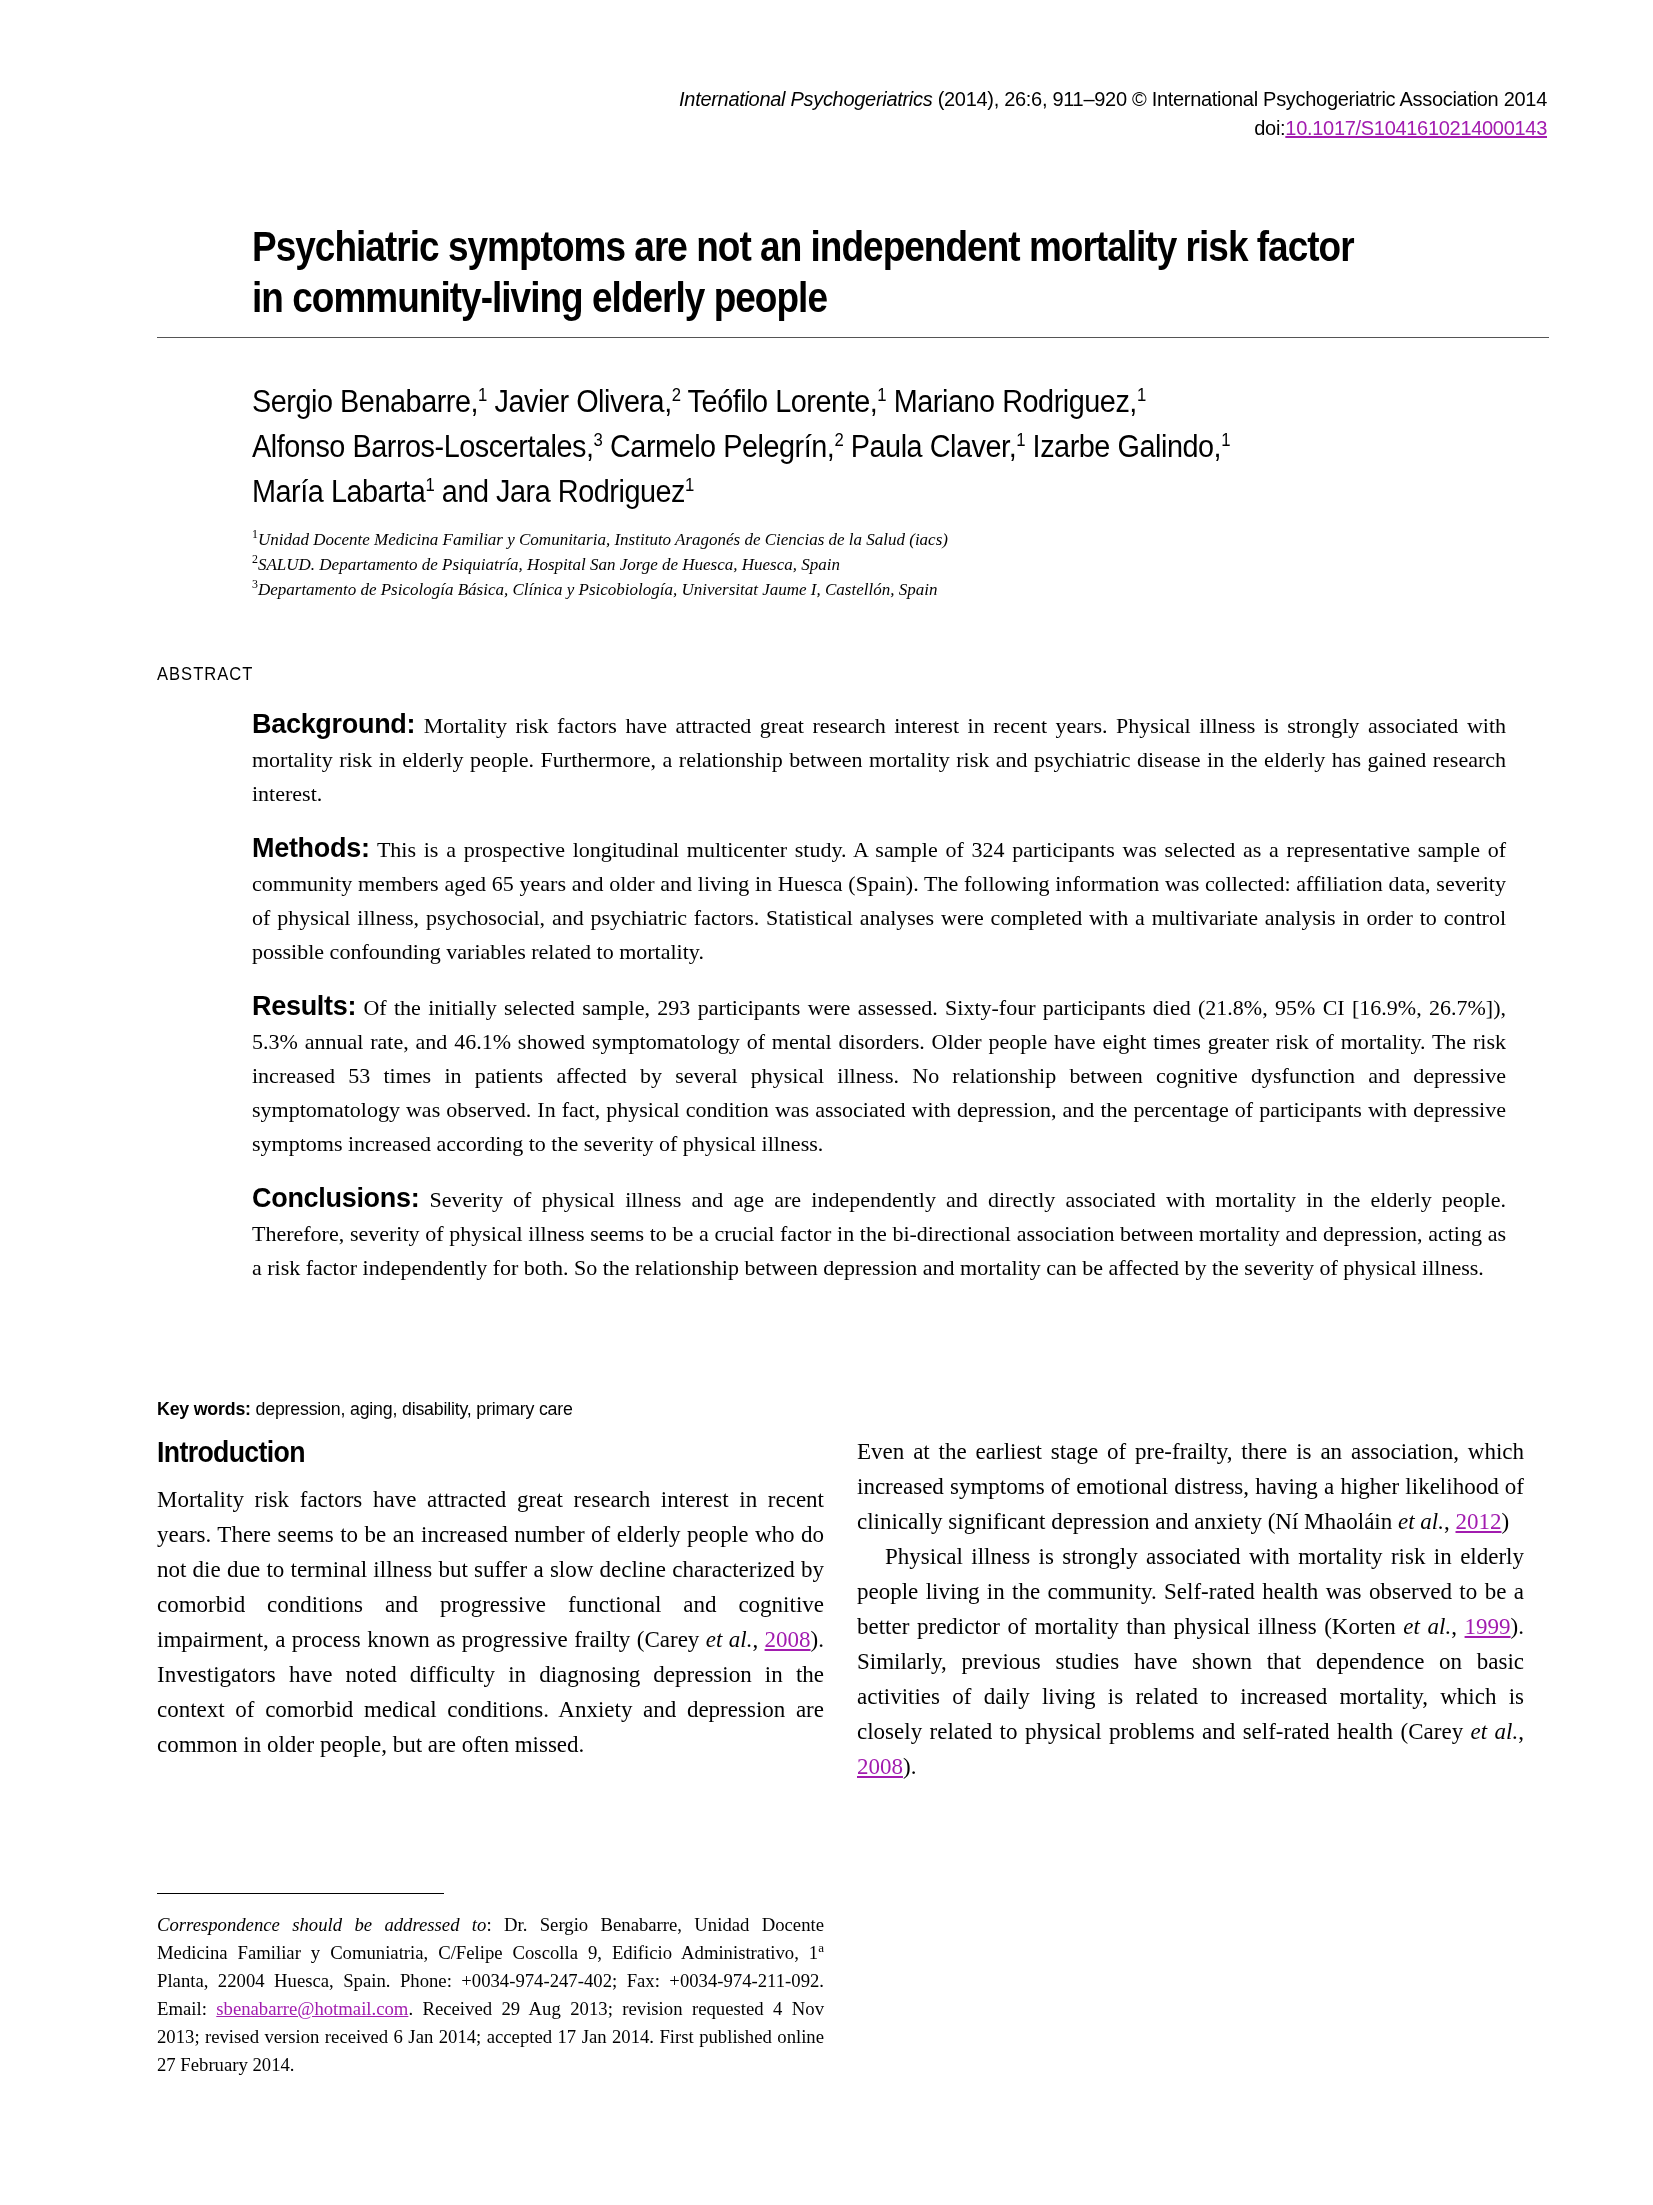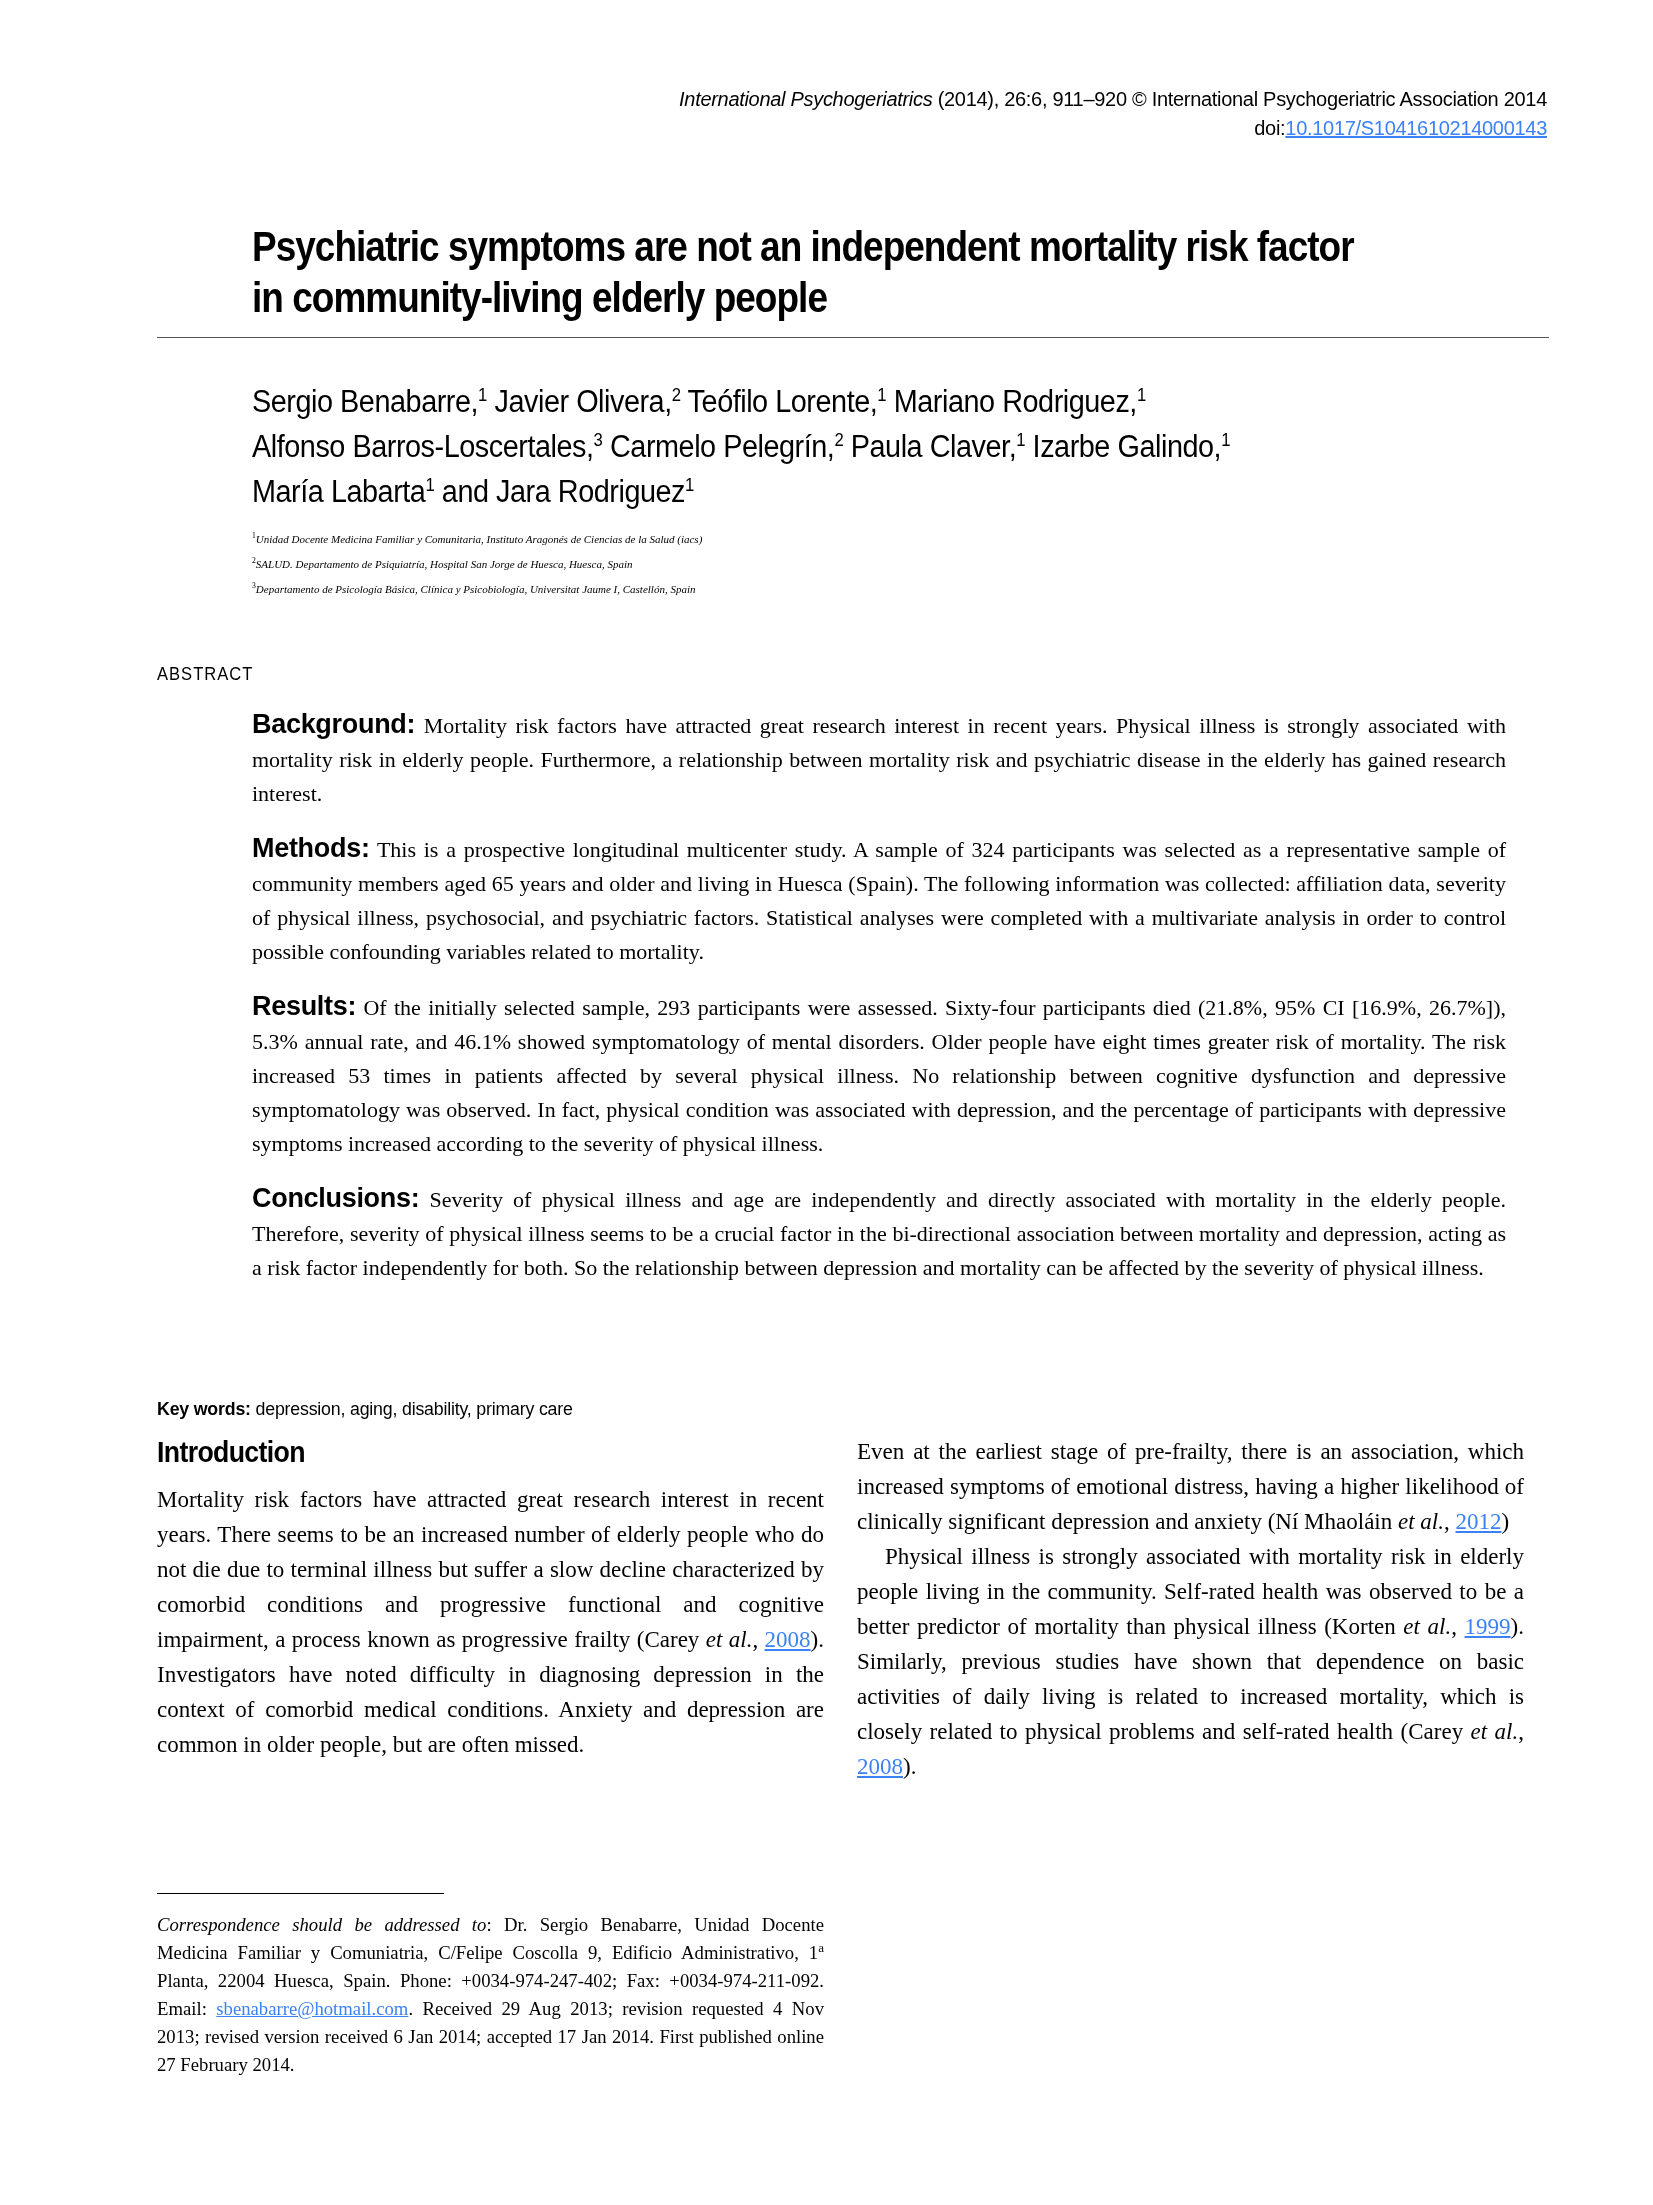--- a/index.html
+++ b/index.html
@@ -37,21 +37,21 @@
     letter-spacing: -0.3px;
   }
   .runhead .journal {
     font-style: italic;
   }
   .runhead .doiline {
     display: block;
     white-space: nowrap;
   }
   .link {
-    color: #3b82f6;
+    color: #a21caf;
   }
 
   
   .title {
     position: absolute;
     left: 252px;
     top: 193px;
     width: 1254px;
     font-family: "Liberation Sans", sans-serif;
     font-weight: bold;
@@ -91,21 +91,21 @@
   }
 
   
   .affils {
     position: absolute;
     left: 252px;
     top: 527px;
     width: 1134px;
     font-family: "Liberation Serif", serif;
     font-style: italic;
-    font-size: 11px;
+    font-size: 17px;
     line-height: 25px;
   }
   .affils div sup {
     font-size: 0.7em;
     vertical-align: super;
     line-height: 0;
     font-style: normal;
   }
 
   

